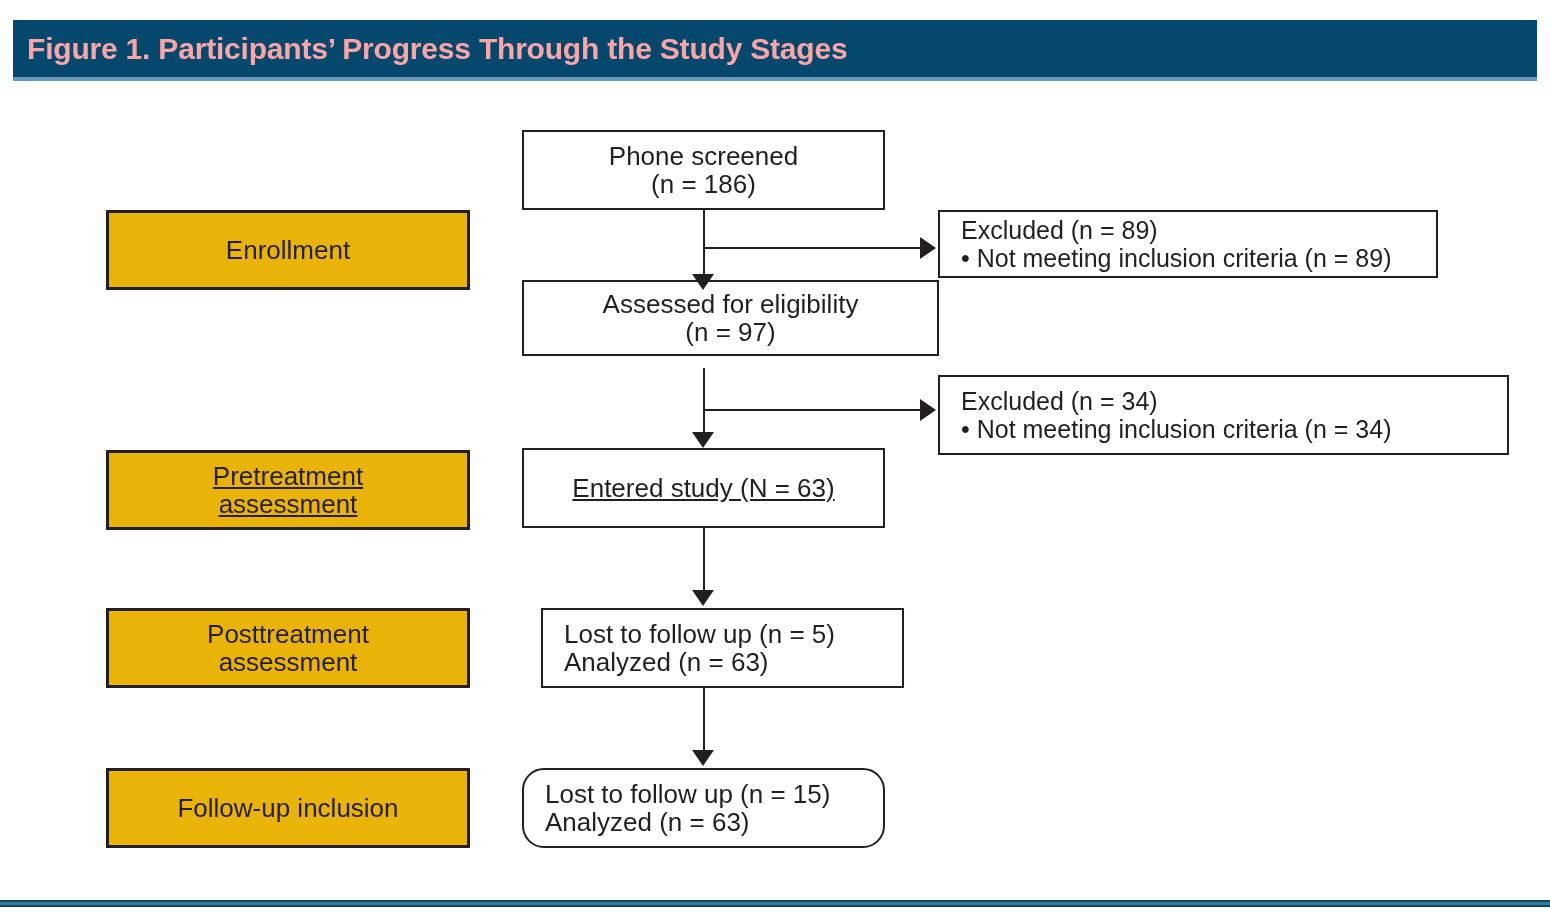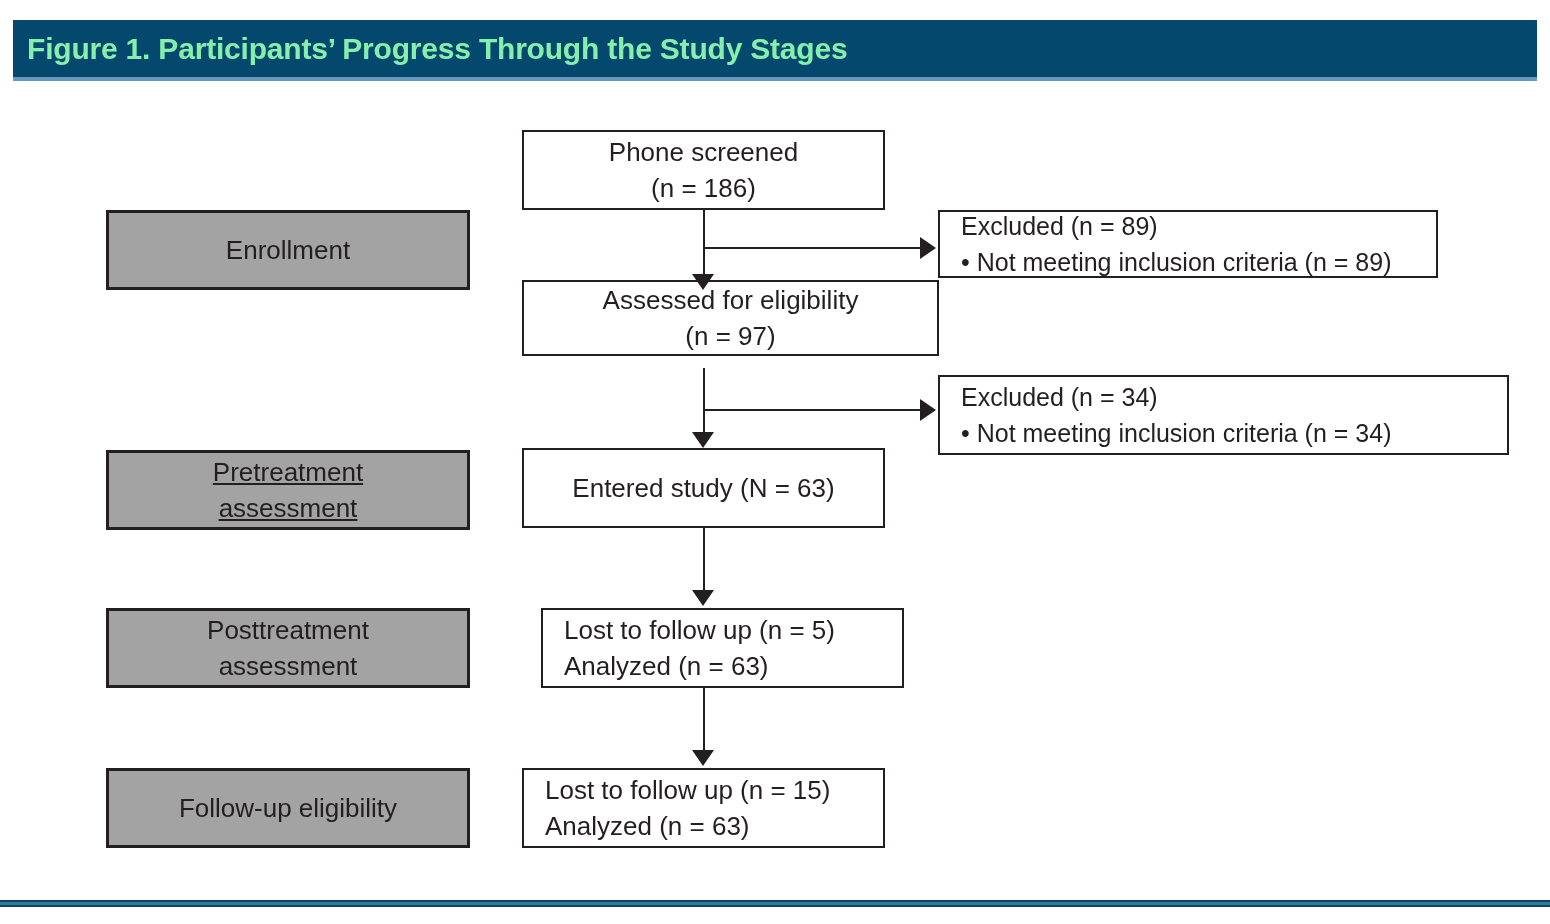--- a/index.html
+++ b/index.html
@@ -17,43 +17,43 @@
   .header-bar {
     position: absolute;
     left: 13px; top: 20px;
     width: 1524px; height: 57px;
     background: #04486e;
     border-bottom: 4px solid #6699bb;
     display: flex;
     align-items: center;
   }
   .header-title {
-    color: #86efac;
+    color: #fca5a5;
     font-size: 30px;
     font-weight: bold;
     padding-left: 14px;
     letter-spacing: -0.2px;
   }
 
   
   .box {
     position: absolute;
     box-sizing: border-box;
     border: 2px solid #231f20;
     background: #ffffff;
     display: flex;
     align-items: center;
     justify-content: center;
     font-size: 26px;
-    line-height: 36px;
+    line-height: 28px;
     text-align: center;
     white-space: pre;
   }
   .stage {
-    background: #a3a3a3;
+    background: #eab308;
     border-width: 3px;
   }
   .left-align {
     justify-content: flex-start;
     text-align: left;
     padding-left: 21px;
   }
 
   
   .vline { position: absolute; width: 2px; background: #231f20; }
@@ -101,43 +101,43 @@
     <span>Pretreatment
 assessment</span>
   </div>
 
   <div class="box stage" style="left:106px; top:608px; width:364px; height:80px;">
     <span>Posttreatment
 assessment</span>
   </div>
 
   <div class="box stage" style="left:106px; top:768px; width:364px; height:80px;">
-    <span>Follow-up eligibility</span>
+    <span>Follow-up inclusion</span>
   </div>
 
   <div class="box" style="left:522px; top:130px; width:363px; height:80px;">
     <span>Phone screened
 (n = 186)</span>
   </div>
 
   <div class="box" style="left:522px; top:280px; width:417px; height:76px;">
     <span>Assessed for eligibility
 (n = 97)</span>
   </div>
 
-  <div class="box" style="left:522px; top:448px; width:363px; height:80px;">
+  <div class="box" style="left:522px; top:448px; width:363px; height:80px;text-decoration:underline;">
     <span>Entered study (N = 63)</span>
   </div>
 
   <div class="box left-align" style="left:522px; top:608px; width:363px; height:80px;margin-left:19px;">
     <span>Lost to follow up (n = 5)
 Analyzed (n = 63)</span>
   </div>
 
-  <div class="box left-align" style="left:522px; top:768px; width:363px; height:80px;">
+  <div class="box left-align" style="left:522px; top:768px; width:363px; height:80px;border-radius:22px;">
     <span>Lost to follow up (n = 15)
 Analyzed (n = 63)</span>
   </div>
 
   <div class="box left-align" style="left:938px; top:210px; width:500px; height:68px; font-size:25px;">
     <span>Excluded (n = 89)
 • Not meeting inclusion criteria (n = 89)</span>
   </div>
 
   <div class="box left-align" style="left:938px; top:375px; width:571px; height:80px; font-size:25px;">

